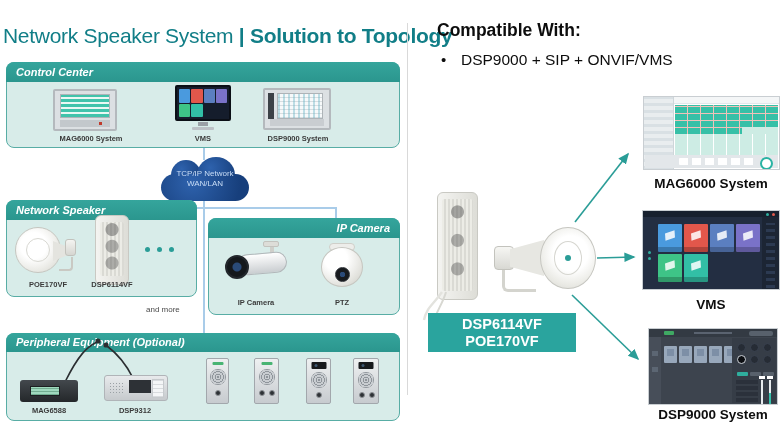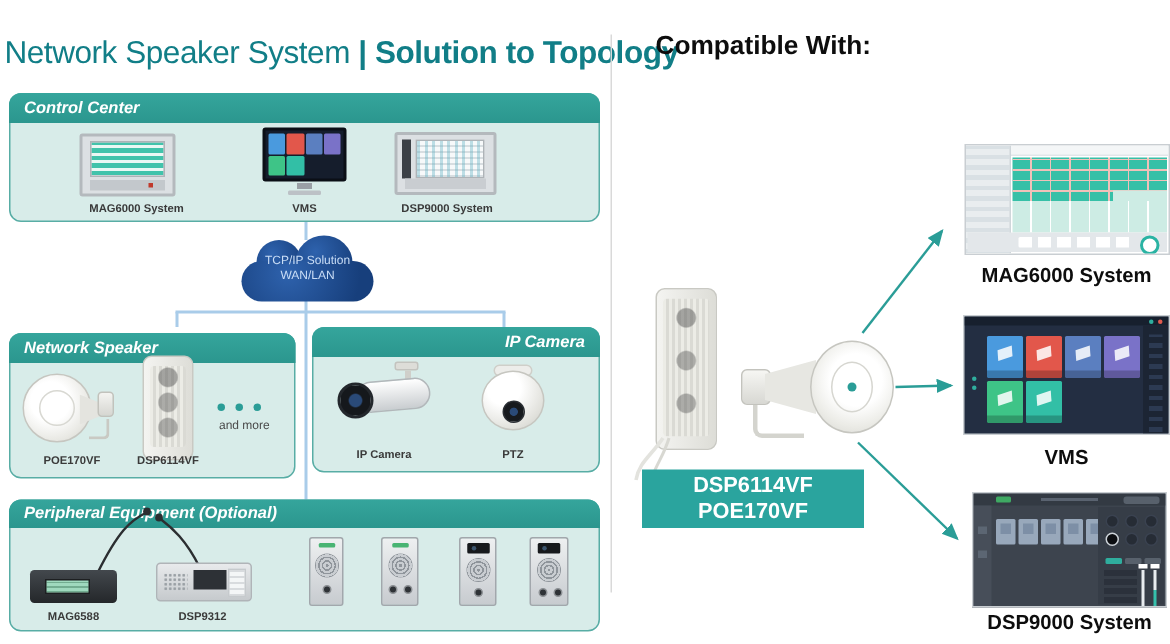--- a/index.html
+++ b/index.html
@@ -18,21 +18,21 @@
 
   
   .panel { border:1px solid #58ada5; border-radius:8px; background:#d8ece9; overflow:visible; }
   .panel-header { position:absolute; left:-1px; right:-1px; top:-1px; height:20px;
     background:linear-gradient(180deg,#35a59c,#2b968e); border-radius:8px 8px 0 0;
     color:#fff; font-style:italic; font-weight:700; font-size:11px; line-height:20px; padding:0 10px; }
   .ph-right { text-align:right; }
   .dev-label { position:absolute; transform:translateX(-50%); font-size:7.5px; font-weight:700; color:#3a3a3a; text-align:center; white-space:nowrap; }
 
   .p-cc  { left:6px;  top:62px;  width:394px; height:86px; }
-  .p-ns  { left:6px;  top:222px; width:191px; height:97px; }
+  .p-ns  { left:6px;  top:200px; width:191px; height:97px; }
   .p-ipc { left:208px; top:218px; width:192px; height:97px; }
   .p-pe  { left:6px;  top:333px; width:394px; height:88px; }
 
   
   .line { background:#a9cce9; }
 
   
   .cloud { left:161px; top:157px; width:88px; height:45px; }
   .cloud .puff, .cloud .base { position:absolute; background:radial-gradient(circle at 35% 30%, #2e62ad, #173f7c 80%); border-radius:50%; }
   .cloud .base { left:0; right:0; bottom:1px; height:27px; border-radius:14px; }
@@ -75,21 +75,21 @@
        radial-gradient(circle at 50% 14%, rgba(75,75,75,.45) 0 6px, rgba(0,0,0,0) 7px),
        radial-gradient(circle at 50% 45%, rgba(75,75,75,.40) 0 6px, rgba(0,0,0,0) 7px),
        radial-gradient(circle at 50% 76%, rgba(75,75,75,.40) 0 6px, rgba(0,0,0,0) 7px),
        repeating-linear-gradient(90deg,#ececе6 0 2px,#dadad4 2px 4px);
      background-image:
        radial-gradient(circle at 50% 14%, rgba(75,75,75,.45) 0 6px, rgba(0,0,0,0) 7px),
        radial-gradient(circle at 50% 45%, rgba(75,75,75,.40) 0 6px, rgba(0,0,0,0) 7px),
        radial-gradient(circle at 50% 76%, rgba(75,75,75,.40) 0 6px, rgba(0,0,0,0) 7px),
        repeating-linear-gradient(90deg,#ecece6 0 2px,#dadad4 2px 4px); }
   .dots i { position:absolute; width:5px; height:5px; border-radius:50%; background:#2a9d97; top:0; }
-  .and-more { font-size:8px; color:#4a4a4a; }
+  .and-more { font-size:8px; color:#4a4a4a;margin-top:48px; }
 
   
   .bullet .mount { position:absolute; left:40px; top:0; width:16px; height:6px; background:#dddDD8; background:#ddddd8; border-radius:2px; border:1px solid #c3c3be; }
   .bullet .mount::after { content:""; position:absolute; left:6px; top:5px; width:4px; height:8px; background:#cfcfca; }
   .bullet .body { position:absolute; left:14px; top:12px; width:50px; height:21px; border-radius:11px;
      background:linear-gradient(180deg,#ffffff,#c9cdd0); border:1px solid #b2b7ba; transform:rotate(-5deg); }
   .bullet .lens { position:absolute; left:2px; top:14px; width:24px; height:24px; border-radius:50%;
      background:radial-gradient(circle at 50% 50%, #2a4a78 0 4px, #15181c 5px 70%, #3a3f44 100%); border:2px solid #23272c; }
   .ptz .cap { position:absolute; left:10px; top:0; width:26px; height:8px; background:#ededea; border:1px solid #cfcfc9; border-radius:4px; }
   .ptz .ball { position:absolute; left:2px; top:4px; width:42px; height:40px; border-radius:50%;
@@ -235,21 +235,21 @@
       <div class="strip"></div>
     </div>
     <div class="dev-label" style="left:291px;top:71px;">DSP9000 System</div>
   </div>
 
   <div class="abs cloud">
     <span class="puff p1"></span>
       <span class="puff p2"></span>
       <span class="base"></span>
     <div class="txt">
-      <div>TCP/IP Solution</div>
+      <div>TCP/IP Network</div>
       <div>WAN/LAN</div>
     </div>
   </div>
 
   <div class="abs panel p-ns">
     <div class="panel-header">Network Speaker</div>
     <div class="abs horn-s" style="left:8px;top:24px;width:62px;height:52px;">
       <div class="bell"></div>
         <div class="neck"></div>
         <div class="rear"></div>
@@ -322,20 +322,21 @@
       <div class="cam"></div>
         <div class="grille" style="top:13px;"></div>
       <div class="btn" style="left:5px;top:33px;"></div>
         <div class="btn" style="left:15px;top:33px;"></div>
     </div>
   </div>
 
   <div class="abs compat">
     <h2>Compatible With:</h2>
     <ul>
+      <li>DSP9000 + SIP + ONVIF/VMS</li>
     </ul>
   </div>
 
   <div class="abs col-sp col-big">
     <div class="grille"></div>
   </div>
   <svg class="overlay" style="left:420px;top:290px;" width="40" height="40" viewBox="0 0 40 40">
     <path d="M22,2 C14,14 6,18 4,30" fill="none" stroke="#e3e3de" stroke-width="2.4"></path>
     <path d="M26,2 C22,16 14,24 14,34" fill="none" stroke="#d8d8d2" stroke-width="2"></path>
   </svg>

